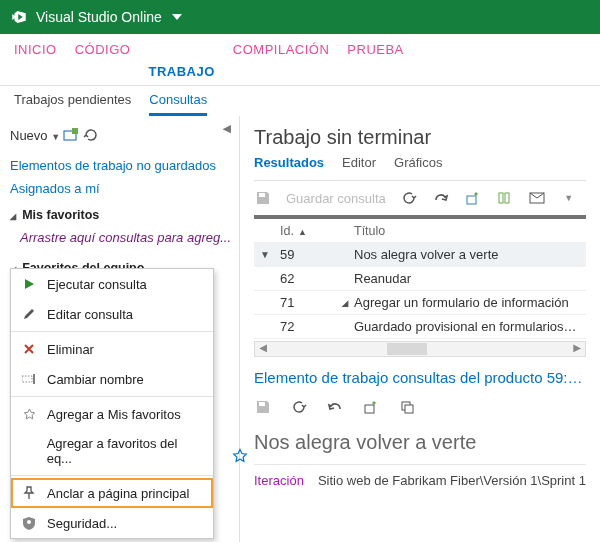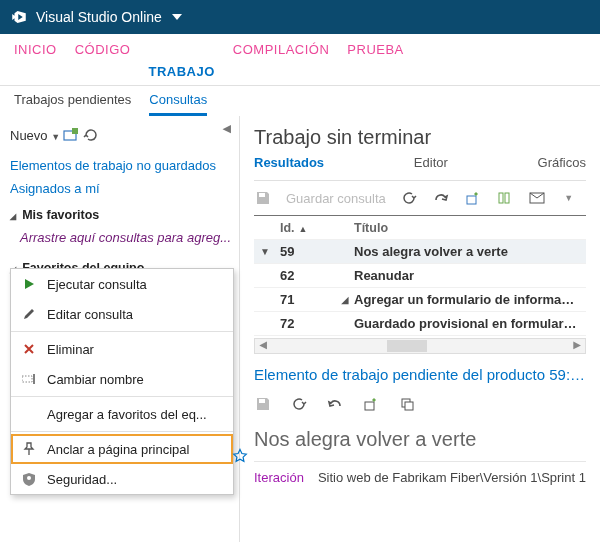--- a/index.html
+++ b/index.html
@@ -1,19 +1,19 @@
 <!DOCTYPE html>
 <html><head>
 <meta charset="utf-8">
 <style>
   * { box-sizing: border-box; margin: 0; padding: 0; font-family: "Segoe UI", Arial, sans-serif; }
   body { width: 600px; height: 542px; overflow: hidden; background: #fff; font-size: 13px; color: #333; position: relative; }
 
   
-  .titlebar { background: #0c4a6e; height: 34px; display: flex; align-items: center; padding: 0 10px; color: #fff; }
+  .titlebar { background: #15803d; height: 34px; display: flex; align-items: center; padding: 0 10px; color: #fff; }
   .titlebar .logo { width: 18px; height: 18px; margin-right: 8px; }
   .titlebar .title { font-size: 14px; font-weight: 400; }
   .titlebar .chev { margin-left: 10px; }
 
   
   .tabs { display: flex; gap: 18px; padding: 8px 14px 0 14px; border-bottom: 1px solid #e0e0e0; }
   .tab { font-size: 13px; color: #ec4899; padding-bottom: 6px; letter-spacing: .5px; }
   .tab.active { color: #0072c6; font-weight: 600; margin-top: 22px; }
 
   
@@ -30,39 +30,39 @@
   .nuevo { font-size: 13px; }
   .iconbtn { width: 18px; height: 18px; display: inline-flex; align-items: center; justify-content: center; color: #555; }
   .collapse-caret { position: absolute; top: 6px; right: 8px; color: #777; font-size: 11px; }
 
   .link { color: #0072c6; font-size: 13px; padding: 4px 0; display: block; }
   .section-head { font-size: 12.5px; font-weight: 600; color: #222; padding: 8px 0 4px 0; }
   .section-head::before { content: "◢"; font-size: 8px; margin-right: 6px; color: #555; transform: rotate(0); display:inline-block;}
   .muted-row { color: #701a75; font-size: 13px; padding: 4px 0 8px 10px; white-space: nowrap; overflow: hidden; text-overflow: ellipsis; font-style: italic; }
 
   
-  .ctxmenu { position: absolute; left: 10px; top: 268px; width: 224px; background: #fff; border: 1px solid #c8c8c8; box-shadow: 2px 3px 6px rgba(0,0,0,.2); z-index: 20; }
+  .ctxmenu { position: absolute; left: 10px; top: 268px; width: 204px; background: #fff; border: 1px solid #c8c8c8; box-shadow: 2px 3px 6px rgba(0,0,0,.2); z-index: 20; }
   .ctxitem { display: flex; align-items: center; gap: 10px; padding: 7px 10px; font-size: 13px; color: #222; }
   .ctxicon { width: 16px; height: 16px; display: inline-flex; align-items: center; justify-content: center; }
   .ctxsep { height: 1px; background: #e0e0e0; margin: 2px 0; }
   .ctxitem.emph { outline: 2px solid #f0a030; outline-offset: -2px; border-radius: 0; }
 
   .star-after { position: absolute; left: 232px; top: 448px; color: #0072c6; z-index: 21; }
 
   
   .rtitle { font-size: 20px; font-weight: 300; color: #444; padding-bottom: 6px; }
-  .rtabs { display: flex; padding-bottom: 4px; border-bottom: 1px solid #e0e0e0; justify-content: space-between; }
+  .rtabs { display: flex; gap: 18px; padding-bottom: 4px; border-bottom: 1px solid #e0e0e0; }
   .rtab { font-size: 13px; color: #555; padding-bottom: 6px; }
   .rtab.active { color: #0072c6; font-weight: 600; }
 
   .rtoolbar { display: flex; align-items: center; gap: 14px; padding: 8px 0; color: #777; text-align: right; }
   .rtoolbar .lbl { color: #bbb; font-size: 13px; }
   .rtoolbar .tbicon { width: 18px; height: 18px; display:inline-flex; align-items:center; justify-content:center; }
 
-  .grid { border-top: 1px solid #737373; font-size: 13px; font-weight: bold; }
+  .grid { border-top: 4px solid #737373; font-size: 13px; }
   .grid-head, .grid-row { display: flex; align-items: center; height: 24px; border-bottom: 1px solid #f0f0f0; }
   .grid-head { color: #666; font-size: 12.5px; }
   .col-caret { width: 22px; text-align: center; color: #555; font-size: 10px; }
   .col-id { width: 60px; padding-left: 4px; }
   .col-tcaret { width: 18px; text-align:center; font-size: 9px; color:#555; }
   .col-title { flex: 1; white-space: nowrap; overflow: hidden; text-overflow: ellipsis; padding-right: 6px; }
   .grid-row.sel { background: #eef2f5; }
   .grid-head .sort { font-size: 9px; color:#555; margin-left:4px; }
   .col-title.indent { padding-left: 20px; }
 
@@ -220,21 +220,21 @@
         <div class="col-title">Guardado provisional en formularios la...</div>
       </div>
     </div>
     <div class="hscroll">
       <span class="arr l">◀</span>
       <div class="thumb"></div>
       <span class="arr r">▶</span>
     </div>
 
     <div class="detail-link">
-      <span>Elemento de trabajo pendiente del producto 59:</span>
+      <span>Elemento de trabajo consultas del producto 59:</span>
       <span class="suffix">Nos ...</span>
     </div>
 
     <div class="dtoolbar">
       <span class="dicon">
           <svg width="16" height="16" viewBox="0 0 16 16">
             <path fill="#bcbcbc" d="M2 2h10l2 2v10H2z"></path>
             <rect x="4" y="3" width="6" height="4" fill="#fff"></rect>
           </svg>
         </span>
@@ -300,20 +300,28 @@
   <div class="ctxitem">
     <span class="ctxicon">
         <svg width="14" height="12" viewBox="0 0 14 12">
           <rect x="0" y="3" width="10" height="6" fill="none" stroke="#888" stroke-dasharray="1.5 1.5"></rect>
           <line x1="12" y1="1" x2="12" y2="11" stroke="#555" stroke-width="1.5"></line>
         </svg>
       </span>
     <span>Cambiar nombre</span>
   </div>
   <div class="ctxsep"></div>
+  <div class="ctxitem">
+    <span class="ctxicon">
+        <svg width="13" height="13" viewBox="0 0 13 13">
+          <path fill="none" stroke="#888" d="M6.5 1l1.6 3.3 3.6.5-2.6 2.5.6 3.6L6.5 9l-3.2 1.9.6-3.6L1.3 4.8l3.6-.5z"></path>
+        </svg>
+      </span>
+    <span>Agregar a Mis favoritos</span>
+  </div>
   <div class="ctxitem">
     <span class="ctxicon"></span>
     <span>Agregar a favoritos del eq...</span>
   </div>
   <div class="ctxsep"></div>
   <div class="ctxitem emph">
     <span class="ctxicon">
         <svg width="12" height="14" viewBox="0 0 12 14">
           <path fill="none" stroke="#555" stroke-width="1.3" d="M4 1h4v4l2 2H2l2-2zM6 7v6"></path>
         </svg>

